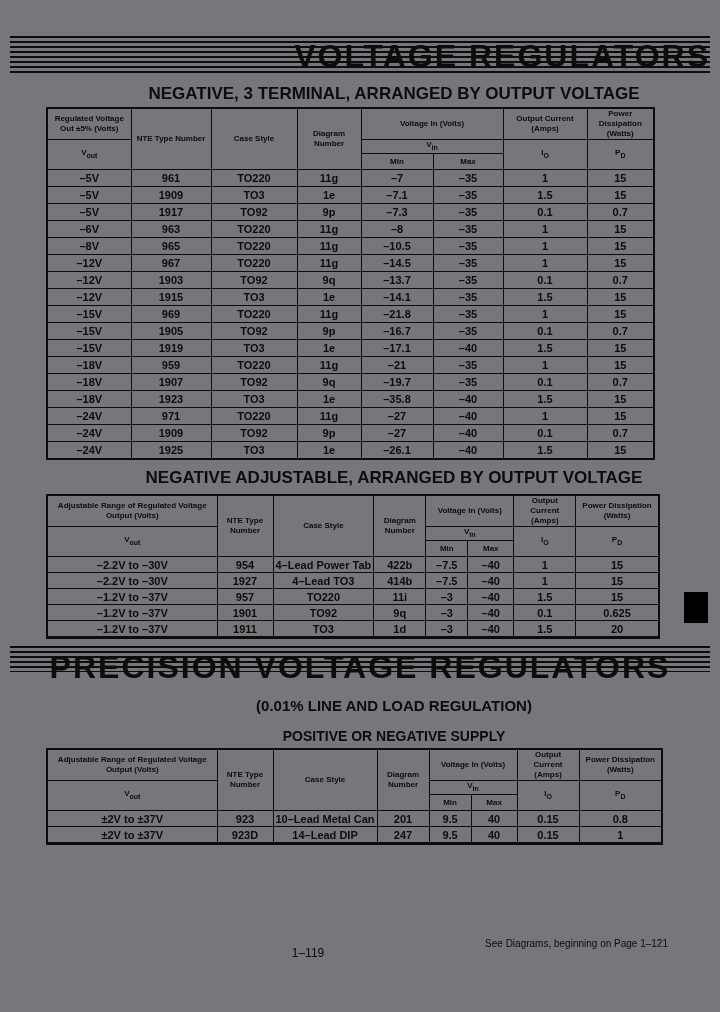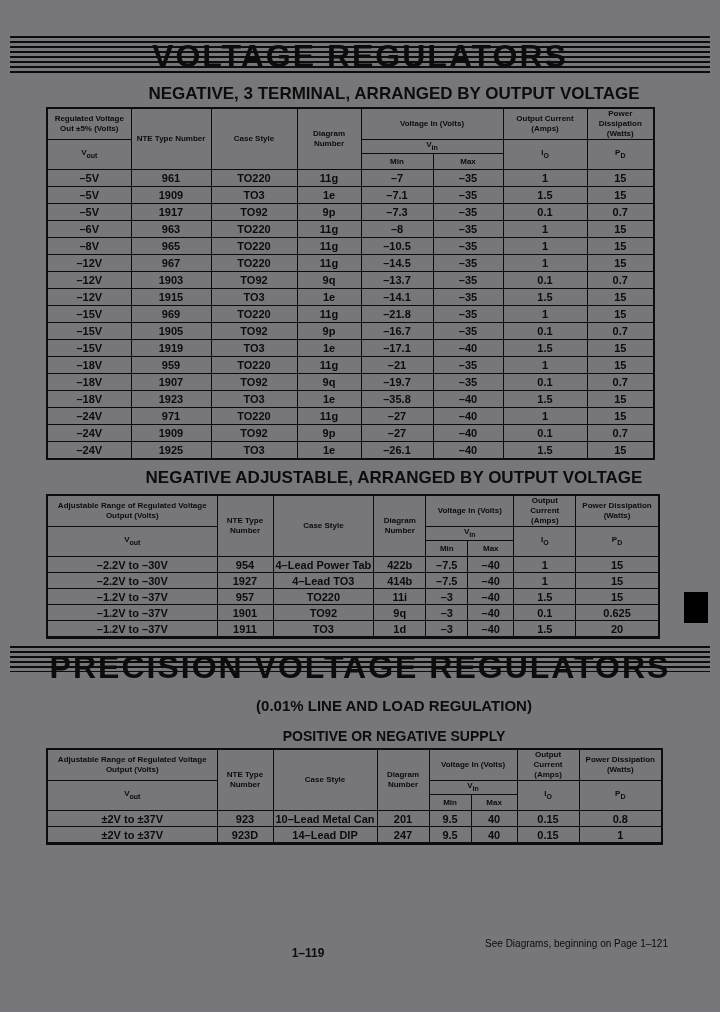--- a/index.html
+++ b/index.html
@@ -8,21 +8,21 @@
     background:#77767a;color:#0c0c0c;
     font-family:"Liberation Sans", sans-serif;
     -webkit-font-smoothing:none;
   }
   .banner{position:absolute;left:10px;width:700px;}
   .banner-lines{position:absolute;left:0;top:0;right:0;bottom:0;
     background:repeating-linear-gradient(to bottom,#0c0c0c 0 2px,transparent 2px 5px);}
   .banner-title{position:relative;z-index:1;text-align:center;font-weight:700;
     letter-spacing:2px;white-space:nowrap;}
   #banner1{top:36px;height:40px;}
-  #banner1 .banner-title{font-size:32px;line-height:40px;}
+  #banner1 .banner-title{font-size:32px;line-height:40px;text-align:right;}
   #banner2{top:646px;height:26px;}
   #banner2 .banner-title{font-size:32px;line-height:42px;}
 
   .heading{position:absolute;left:8px;width:720px;text-align:center;font-weight:700;padding-left:26px;}
   #heading1{top:84px;font-size:17px;}
   #heading2{top:468px;font-size:17px;}
   #subtitle2{top:697px;font-size:15px;}
   #heading3{top:728px;font-size:14px;}
 
   table.dt{position:absolute;left:46px;border-collapse:collapse;table-layout:fixed;
@@ -38,21 +38,21 @@
   .dt tr.h2 th{height:13px;}
   .dt tr.h3 th{height:15px;}
   #t1 tbody td{height:16px;}
   #t2 tbody td,#t3 tbody td{height:15px;}
   .sym{font-size:11px;}
   .sym sub{font-size:7px;}
 
   #tab-marker{position:absolute;left:684px;top:592px;width:24px;height:31px;background:#000;}
 
   #footer-page{position:absolute;left:0;width:616px;top:946px;text-align:center;
-    font-size:12px;font-weight:700;}
+    font-size:12px;font-weight:400;}
   #footer-note{position:absolute;right:52px;top:938px;font-size:10px;font-weight:400;}
 </style>
 </head>
 <body>
 
 <div class="banner" id="banner1">
   <div class="banner-lines"></div>
   <div class="banner-title">VOLTAGE REGULATORS</div>
 </div>
 

